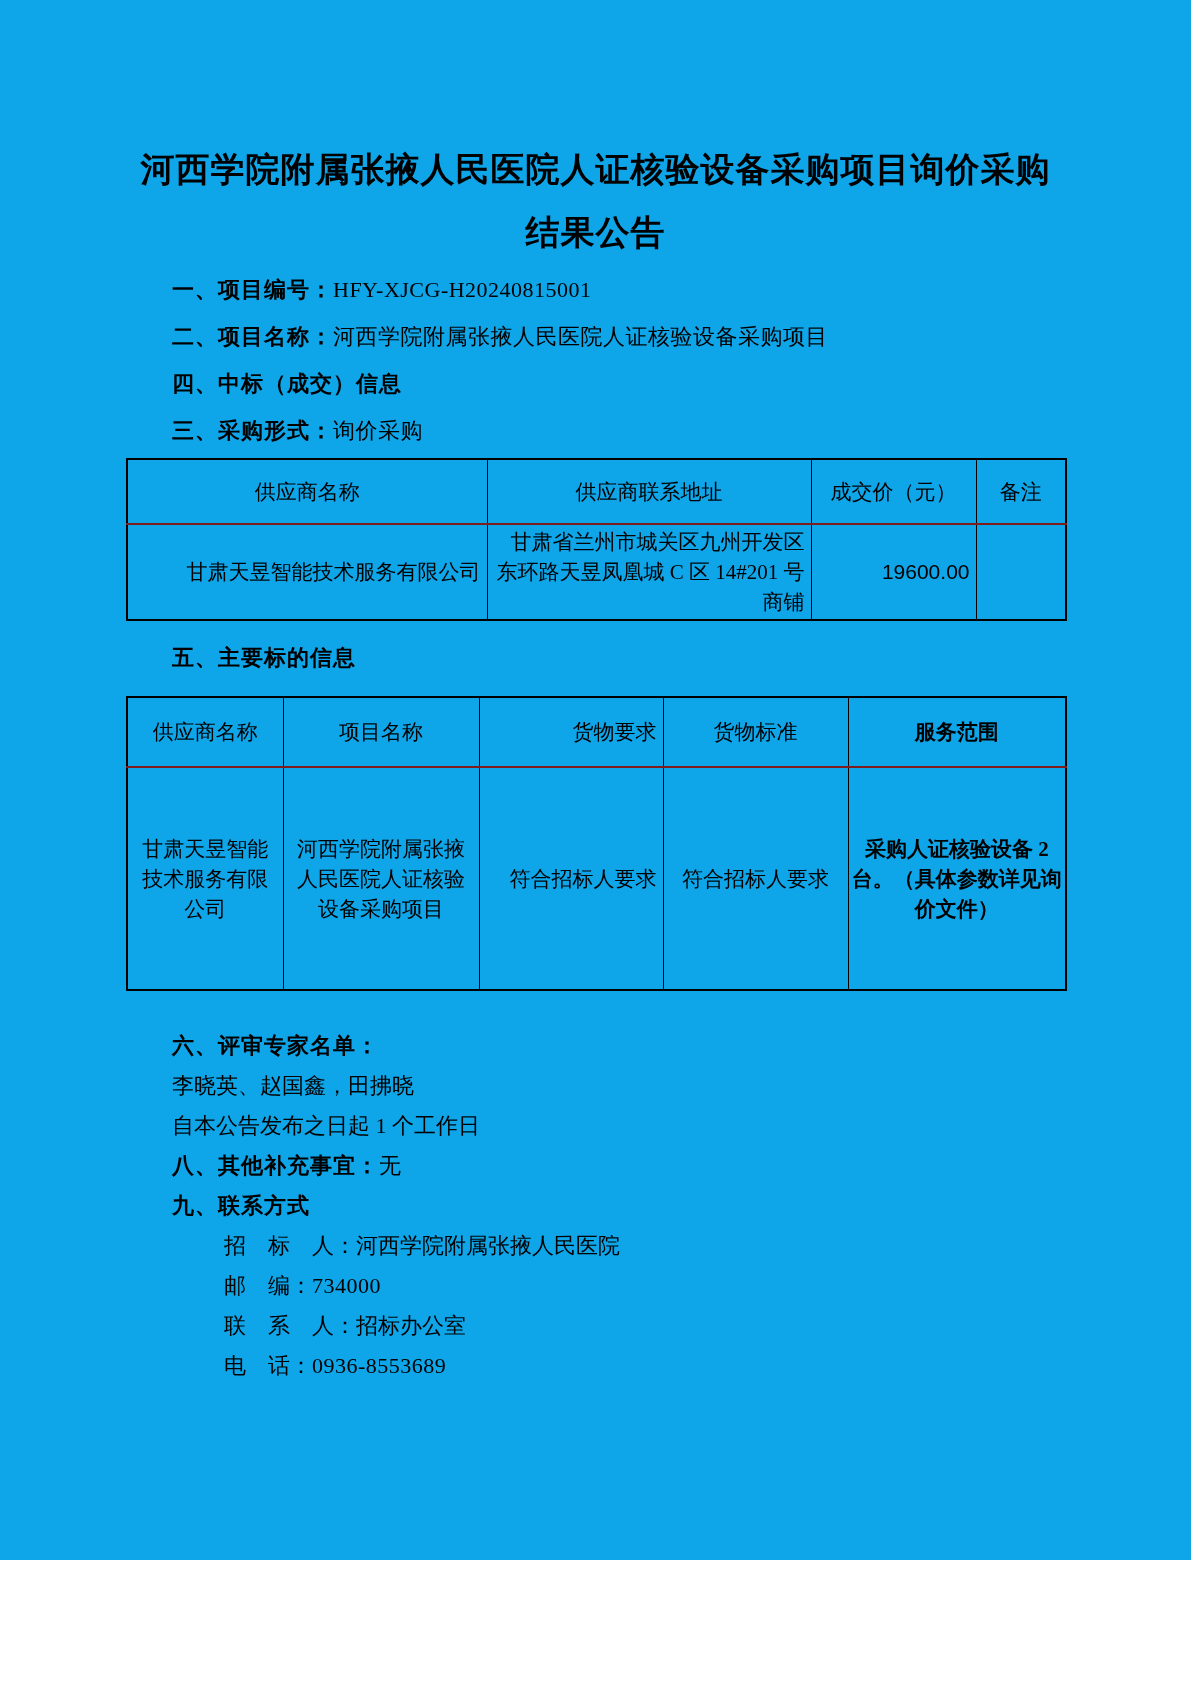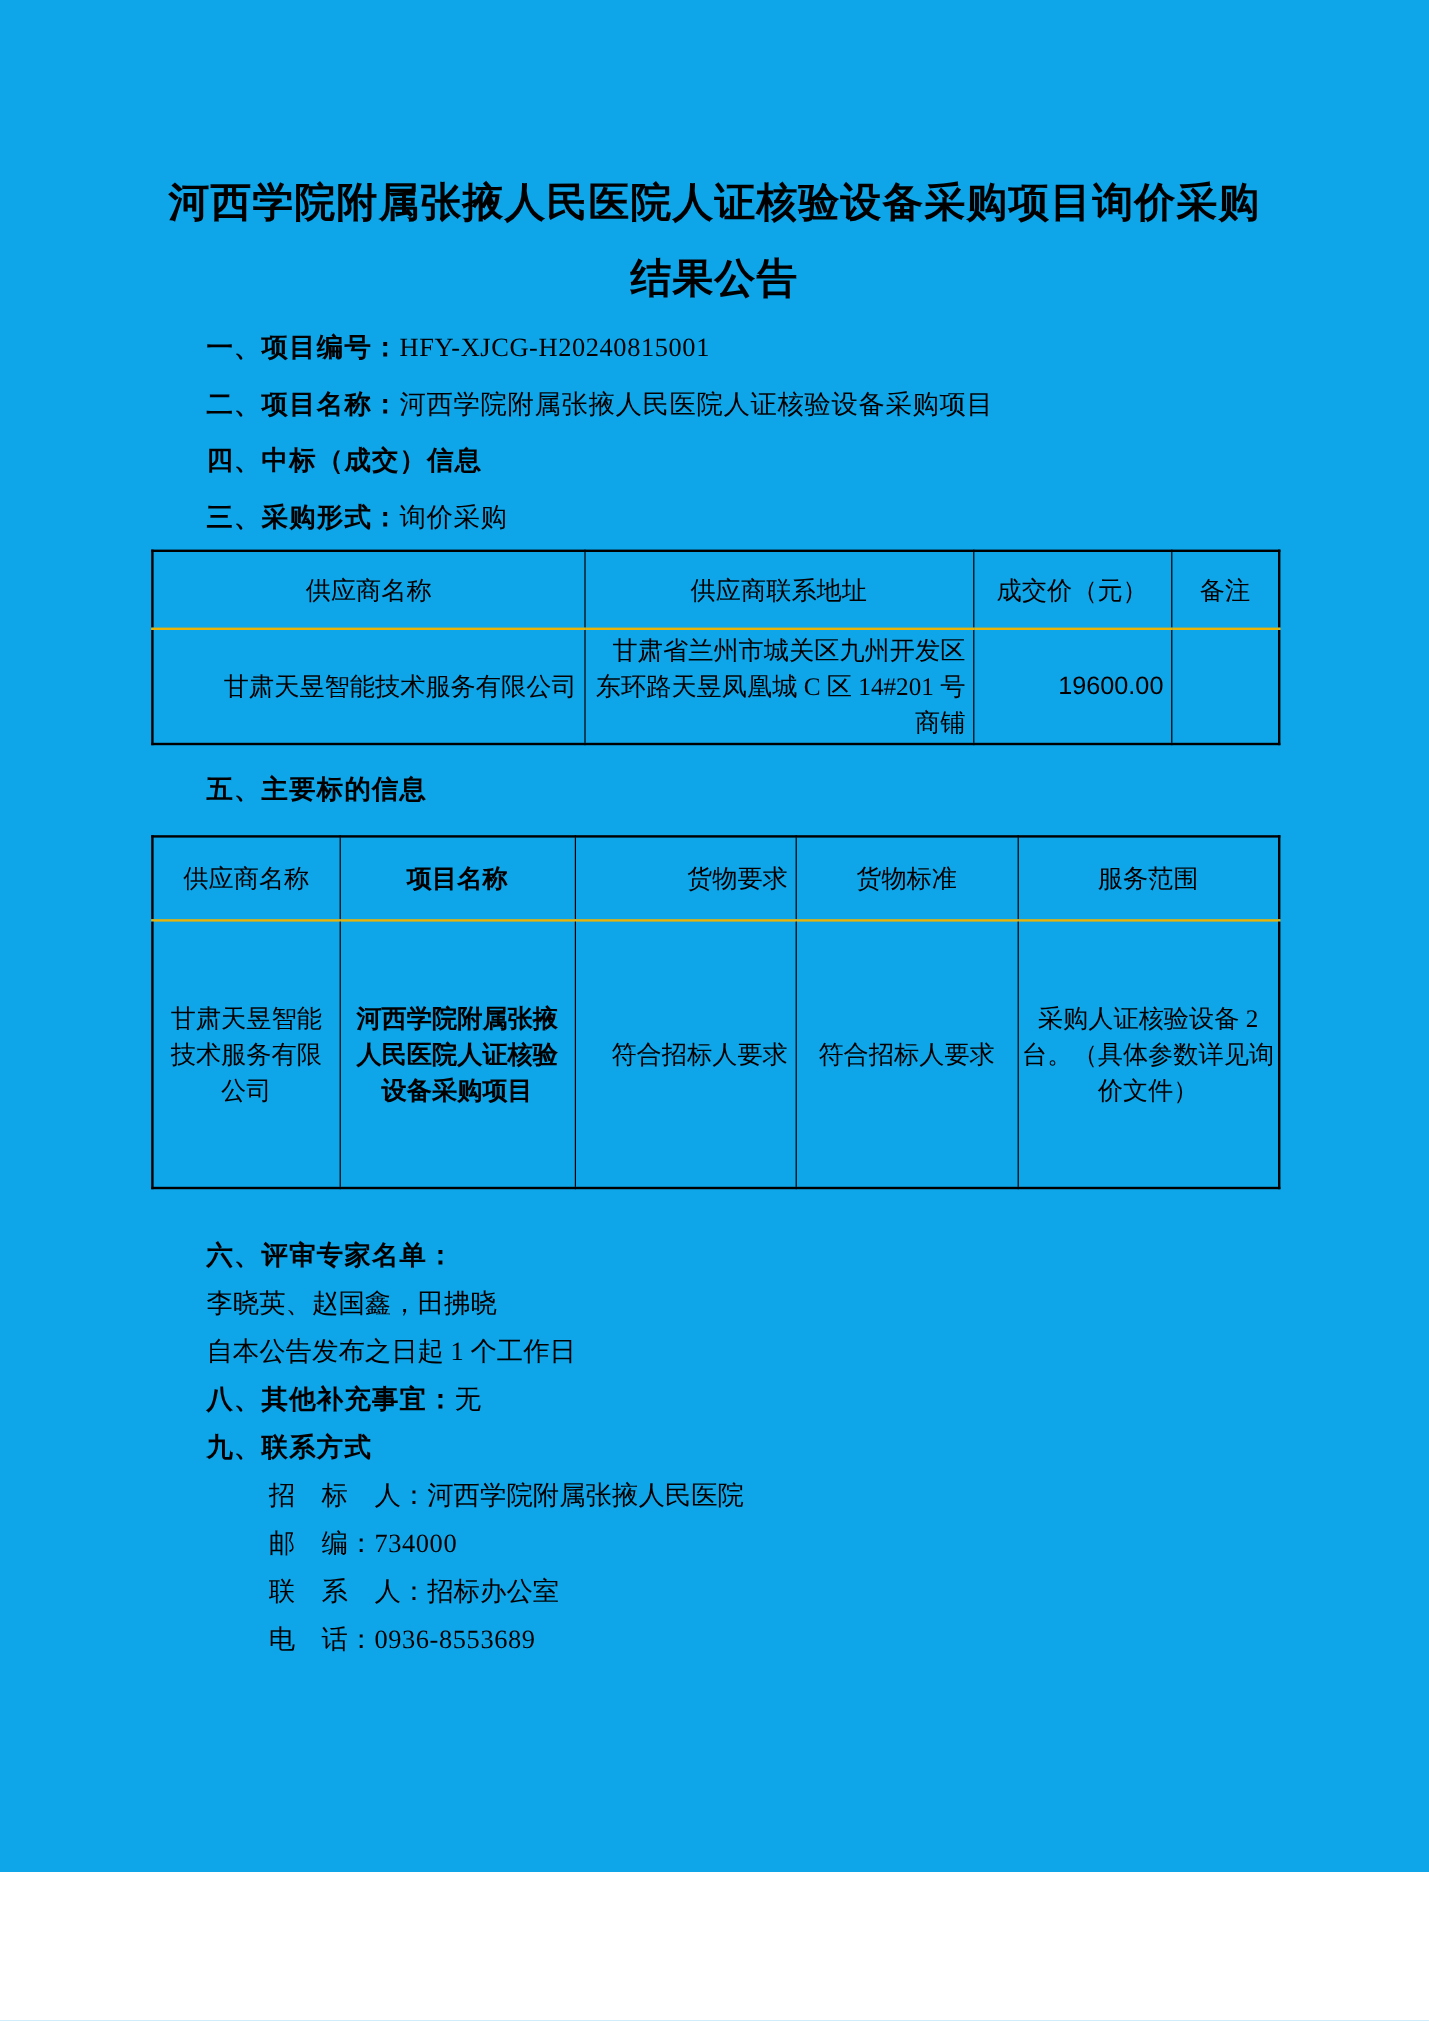--- a/index.html
+++ b/index.html
@@ -53,44 +53,44 @@
     border: 1px solid #000;
     font-weight: 400;
     text-align: center;
     vertical-align: middle;
     font-size: 21px;
     line-height: 30px;
     padding: 2px 6px;
     box-sizing: border-box;
     overflow: hidden;
   }
-  thead th { border-bottom: 2px solid #eab308; }
+  thead th { border-bottom: 2px solid #7f1d1d; }
 
   .t1 { margin-top: 7px; }
   .t1 thead th { height: 65px; }
   .t1 tbody td { height: 93px; text-align: right; }
   .t1 .c1 { width: 360px; }
   .t1 .c2 { width: 324px; }
   .t1 .c3 { width: 165px; }
   .t1 .c4 { width: 90px; }
   .price-cell {
     font-family: "Liberation Sans", "DejaVu Sans", sans-serif;
     font-size: 21px;
   }
 
   .h5-heading { margin: 17px 0 0 46px; line-height: 40px; }
 
   .t2 { margin-top: 18px; }
   .t2 thead th { height: 70px; }
   .t2 tbody td { height: 223px; }
   .t2 .c1 { width: 156px; padding: 2px 12px; }
-  .t2 .c2 { width: 196px; padding: 19px 10px; font-weight: bold; }
+  .t2 .c2 { width: 196px; padding: 19px 10px; }
   .t2 .c3 { width: 184px; text-align: right; }
   .t2 .c4 { width: 185px; }
-  .t2 .c5 { width: 218px; padding: 2px 2px; }
+  .t2 .c5 { width: 218px; padding: 2px 2px; font-weight: bold; }
 
   .lower { margin-top: 35px; }
   .lower p { margin: 0 0 0 46px; line-height: 40px; font-size: 22px; }
   .lower p.contact-line { margin-left: 98px; }
   p { margin: 0; }
 </style>
 </head>
 <body>
 
 <div class="page">

